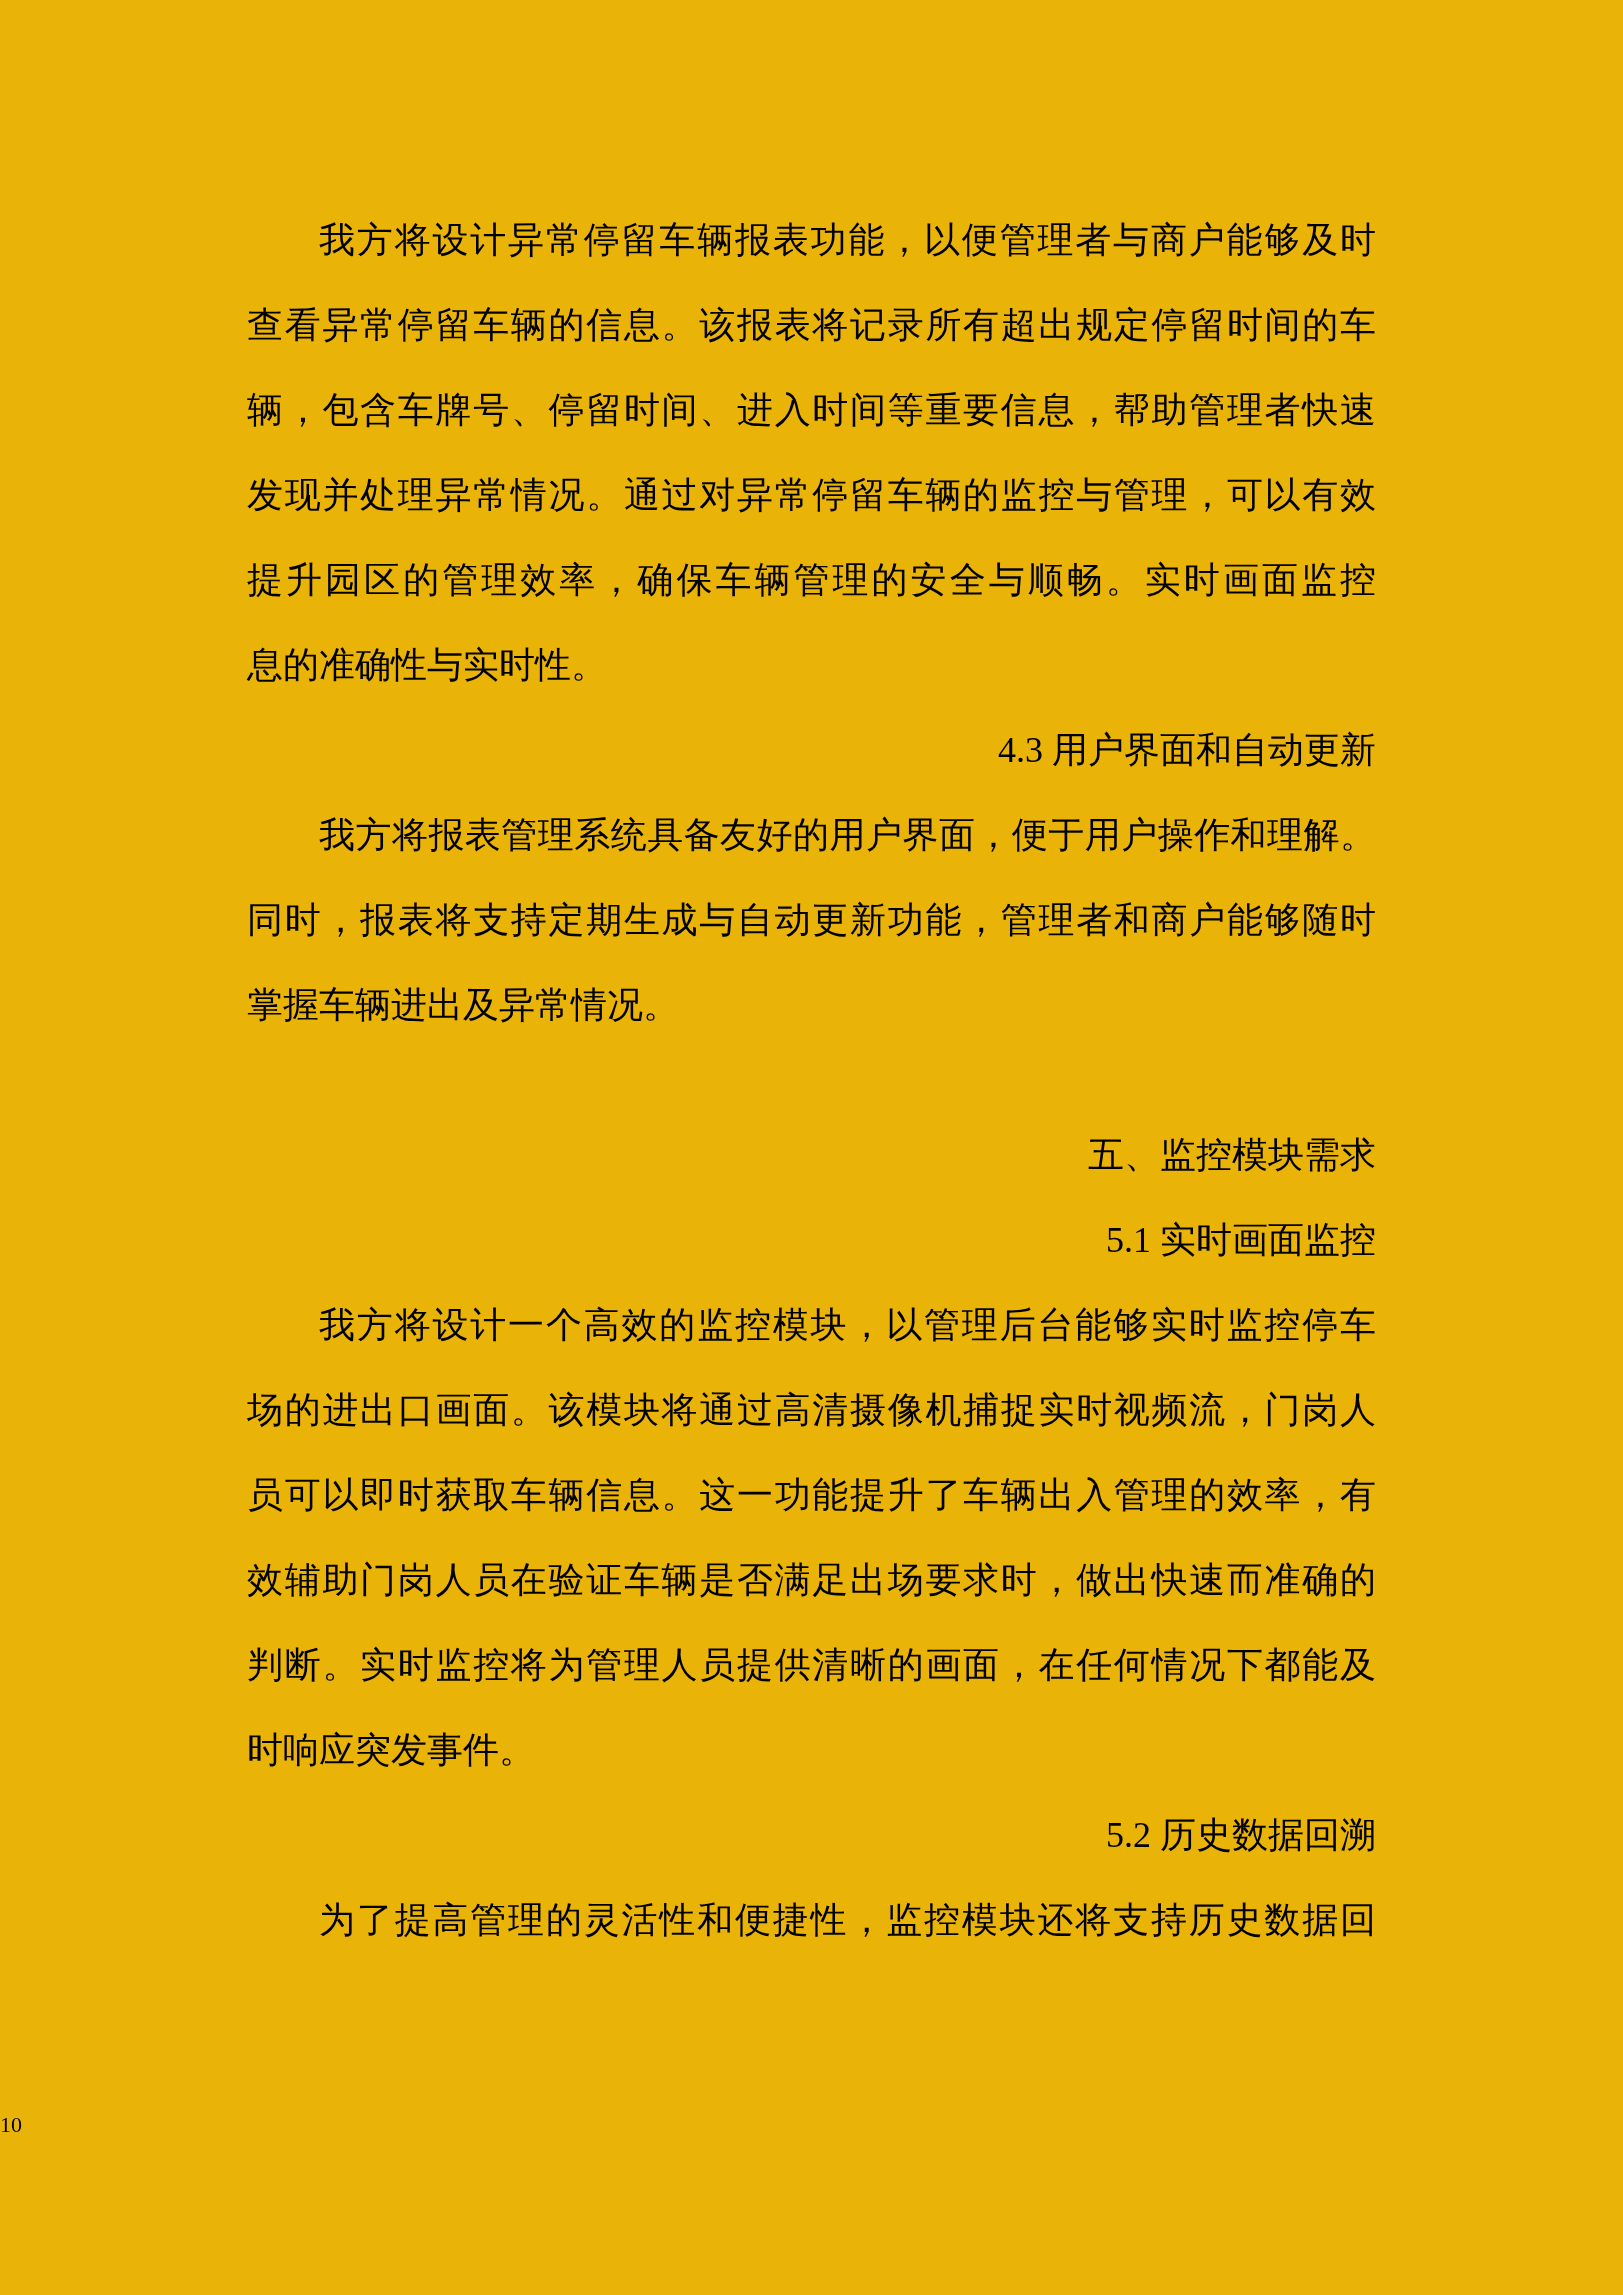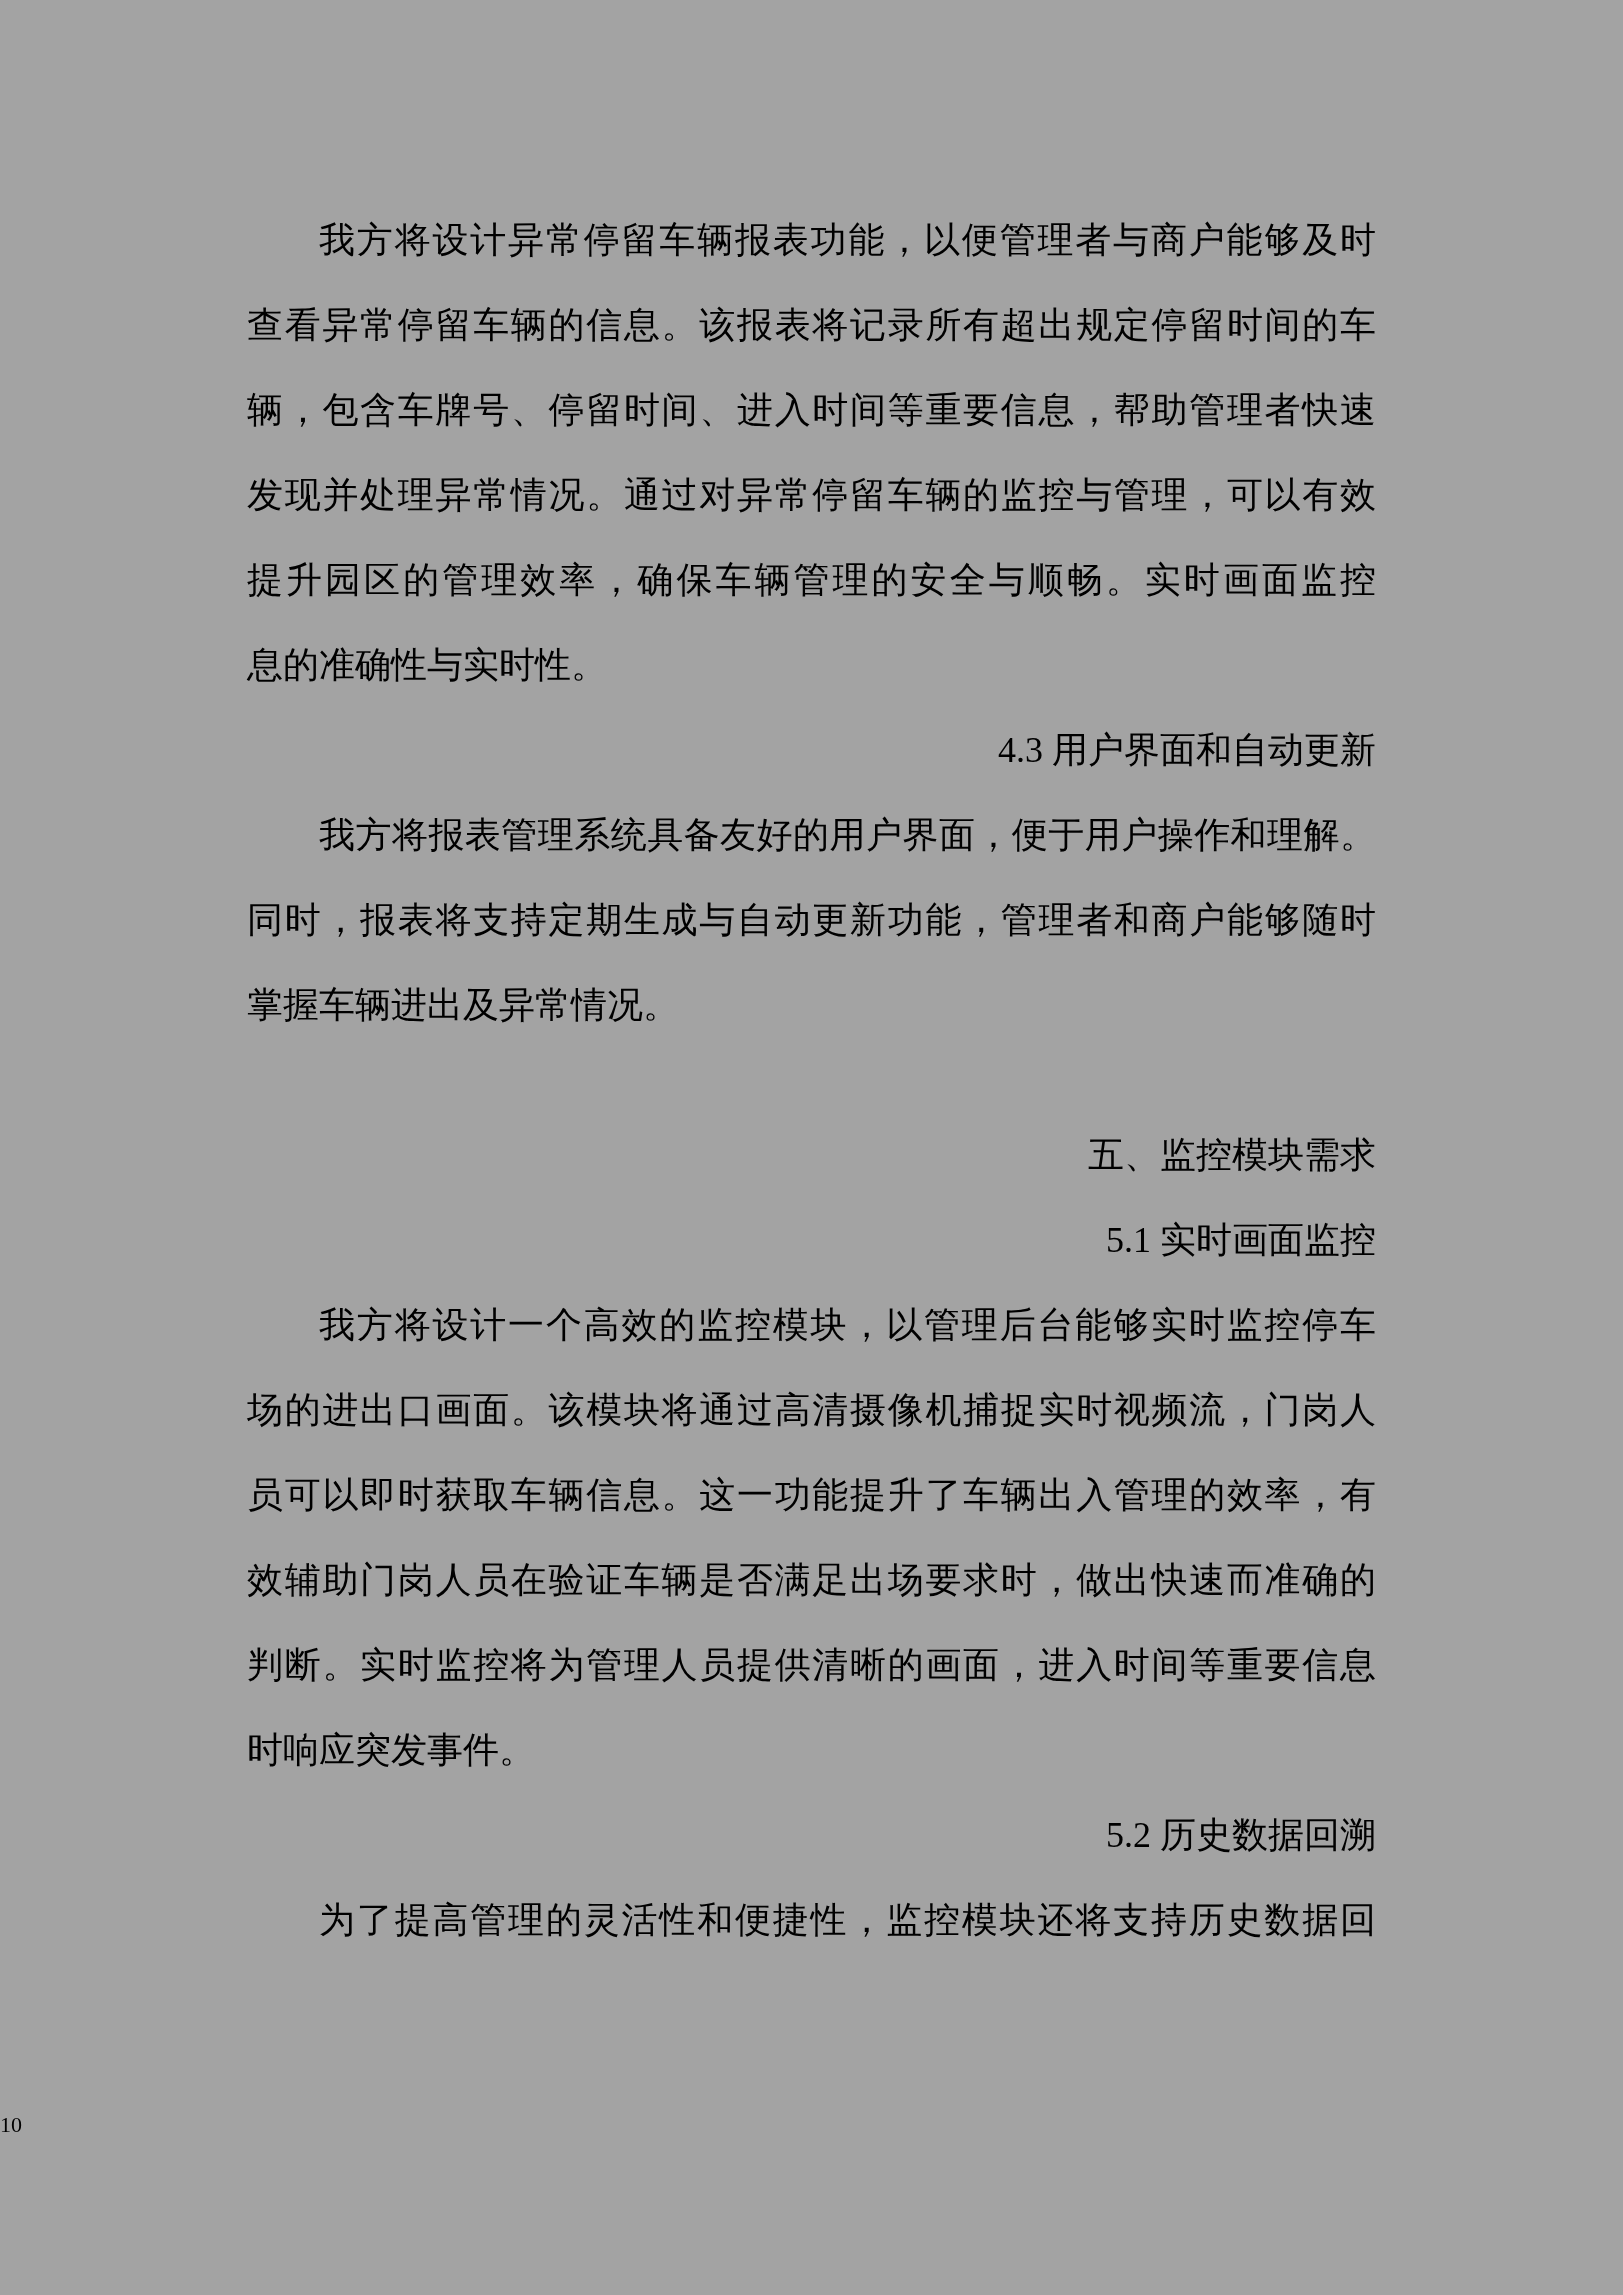--- a/index.html
+++ b/index.html
@@ -4,21 +4,21 @@
 <style>
   html, body {
     margin: 0;
     padding: 0;
     background: #ffffff;
   }
   .page {
     position: relative;
     width: 1623px;
     height: 2295px;
-    background: #a3a3a3;
+    background: #eab308;
     overflow: hidden;
     font-family: "Liberation Serif", "DejaVu Serif", serif;
     color: #000000;
   }
   .content {
     position: absolute;
     left: 247px;
     top: 198px;
     width: 1129px;
     font-size: 36px;
@@ -68,21 +68,21 @@
         <div class="line para-end">掌握车辆进出及异常情况。</div>
       </div>
       <div class="section-break"></div>
       <div class="heading heading-section">五、监控模块需求</div>
       <div class="heading heading-sub">5.1 实时画面监控</div>
       <div class="paragraph">
         <div class="line first">我方将设计一个高效的监控模块，以管理后台能够实时监控停车</div>
         <div class="line">场的进出口画面。该模块将通过高清摄像机捕捉实时视频流，门岗人</div>
         <div class="line">员可以即时获取车辆信息。这一功能提升了车辆出入管理的效率，有</div>
         <div class="line">效辅助门岗人员在验证车辆是否满足出场要求时，做出快速而准确的</div>
-        <div class="line">判断。实时监控将为管理人员提供清晰的画面，进入时间等重要信息</div>
+        <div class="line">判断。实时监控将为管理人员提供清晰的画面，在任何情况下都能及</div>
         <div class="line para-end">时响应突发事件。</div>
       </div>
       <div class="heading heading-sub">5.2 历史数据回溯</div>
       <div class="paragraph">
         <div class="line first">为了提高管理的灵活性和便捷性，监控模块还将支持历史数据回</div>
       </div>
     </div>
   <div class="page-number">10</div>
 </div>
 

